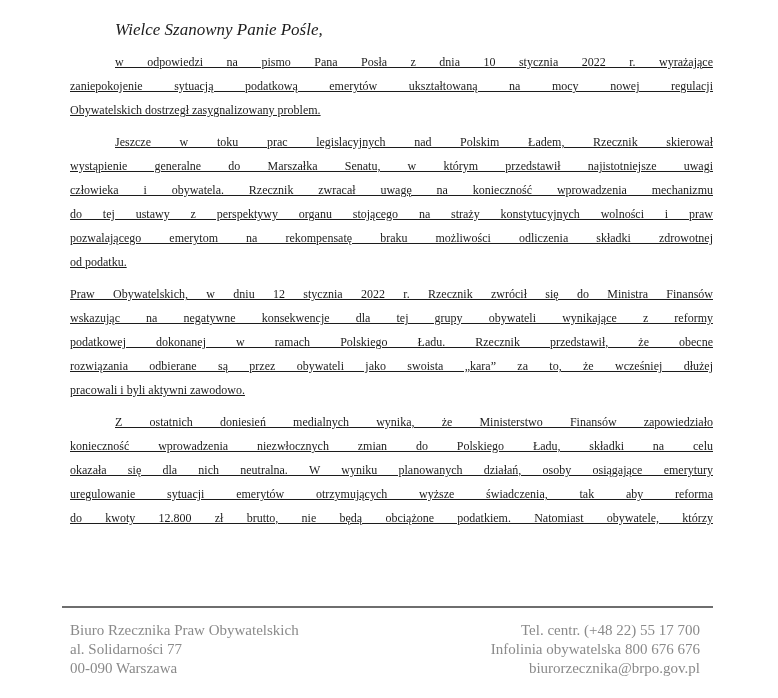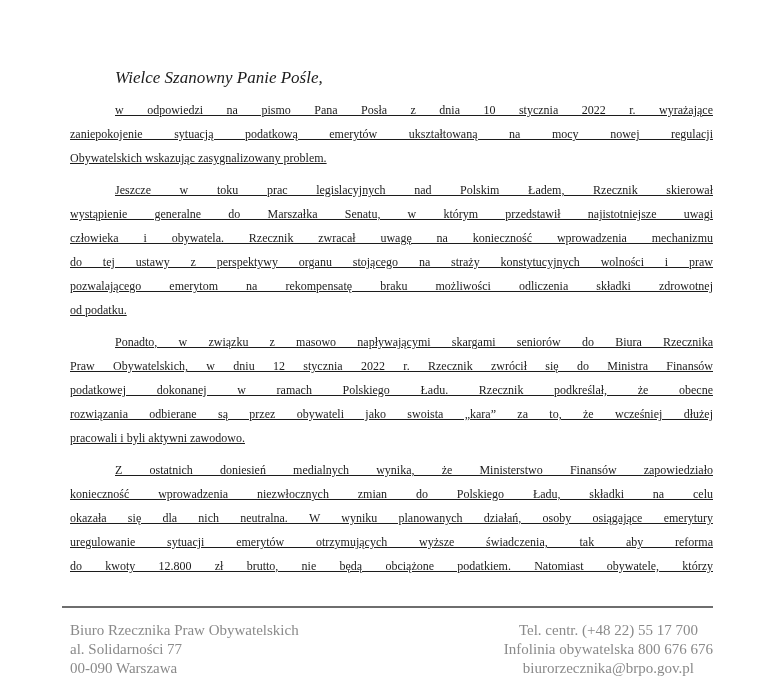--- a/index.html
+++ b/index.html
@@ -14,21 +14,20 @@
     background: #ffffff;
     font-family: "Liberation Serif", "DejaVu Serif", serif;
     color: #1c1c1c;
     overflow: hidden;
   }
   .content {
     position: absolute;
     left: 70px;
     right: 65px;
     top: 18px;
-    margin-top: 48px;
   }
   .greeting {
     margin: 0;
     padding-left: 45px;
     font-style: italic;
     font-size: 17px;
     line-height: 24px;
   }
   .para {
     margin-top: 8px;
@@ -51,60 +50,60 @@
     position: absolute;
     left: 62px;
     top: 606px;
     width: 651px;
     height: 0;
     border-top: 2px solid #6e6e6e;
   }
   .footer {
     position: absolute;
     left: 70px;
-    right: 65px;
+    right: 78px;
     top: 621px;
     display: flex;
     justify-content: space-between;
     color: #8a8a8a;
     font-size: 15px;
     line-height: 19px;
   }
   .footer .contact {
-    text-align: center;
+    text-align: right;
   }
 </style>
 </head>
 <body>
 
 <div class="page">
 
   <div class="content">
 
     <p class="greeting">Wielce Szanowny Panie Pośle,</p>
 
     <div class="para">
       <div class="ln j first">w odpowiedzi na pismo Pana Posła z dnia 10 stycznia 2022 r. wyrażające</div>
       <div class="ln j">zaniepokojenie sytuacją podatkową emerytów ukształtowaną na mocy nowej regulacji</div>
-      <div class="ln">Obywatelskich wskazując zasygnalizowany problem.</div>
+      <div class="ln">Obywatelskich dostrzegł zasygnalizowany problem.</div>
     </div>
 
     <div class="para">
       <div class="ln j first">Jeszcze w toku prac legislacyjnych nad Polskim Ładem, Rzecznik skierował</div>
       <div class="ln j">wystąpienie generalne do Marszałka Senatu, w którym przedstawił najistotniejsze uwagi</div>
       <div class="ln j">człowieka i obywatela. Rzecznik zwracał uwagę na konieczność wprowadzenia mechanizmu</div>
       <div class="ln j">do tej ustawy z perspektywy organu stojącego na straży konstytucyjnych wolności i praw</div>
       <div class="ln j">pozwalającego emerytom na rekompensatę braku możliwości odliczenia składki zdrowotnej</div>
       <div class="ln">od podatku.</div>
     </div>
 
     <div class="para">
-      <div class="ln j first">Ponadto, w związku z masowo napływającymi skargami seniorów do Biura Rzecznika</div>
       <div class="ln j">Praw Obywatelskich, w dniu 12 stycznia 2022 r. Rzecznik zwrócił się do Ministra Finansów</div>
-      <div class="ln j">podatkowej dokonanej w ramach Polskiego Ładu. Rzecznik podkreślał, że obecne</div>
+      <div class="ln j">wskazując na negatywne konsekwencje dla tej grupy obywateli wynikające z reformy</div>
+      <div class="ln j">podatkowej dokonanej w ramach Polskiego Ładu. Rzecznik przedstawił, że obecne</div>
       <div class="ln j">rozwiązania odbierane są przez obywateli jako swoista „kara” za to, że wcześniej dłużej</div>
       <div class="ln">pracowali i byli aktywni zawodowo.</div>
     </div>
 
     <div class="para">
       <div class="ln j first">Z ostatnich doniesień medialnych wynika, że Ministerstwo Finansów zapowiedziało</div>
       <div class="ln j">konieczność wprowadzenia niezwłocznych zmian do Polskiego Ładu, składki na celu</div>
       <div class="ln j">okazała się dla nich neutralna. W wyniku planowanych działań, osoby osiągające emerytury</div>
       <div class="ln j">uregulowanie sytuacji emerytów otrzymujących wyższe świadczenia, tak aby reforma</div>
       <div class="ln j">do kwoty 12.800 zł brutto, nie będą obciążone podatkiem. Natomiast obywatele, którzy</div>

